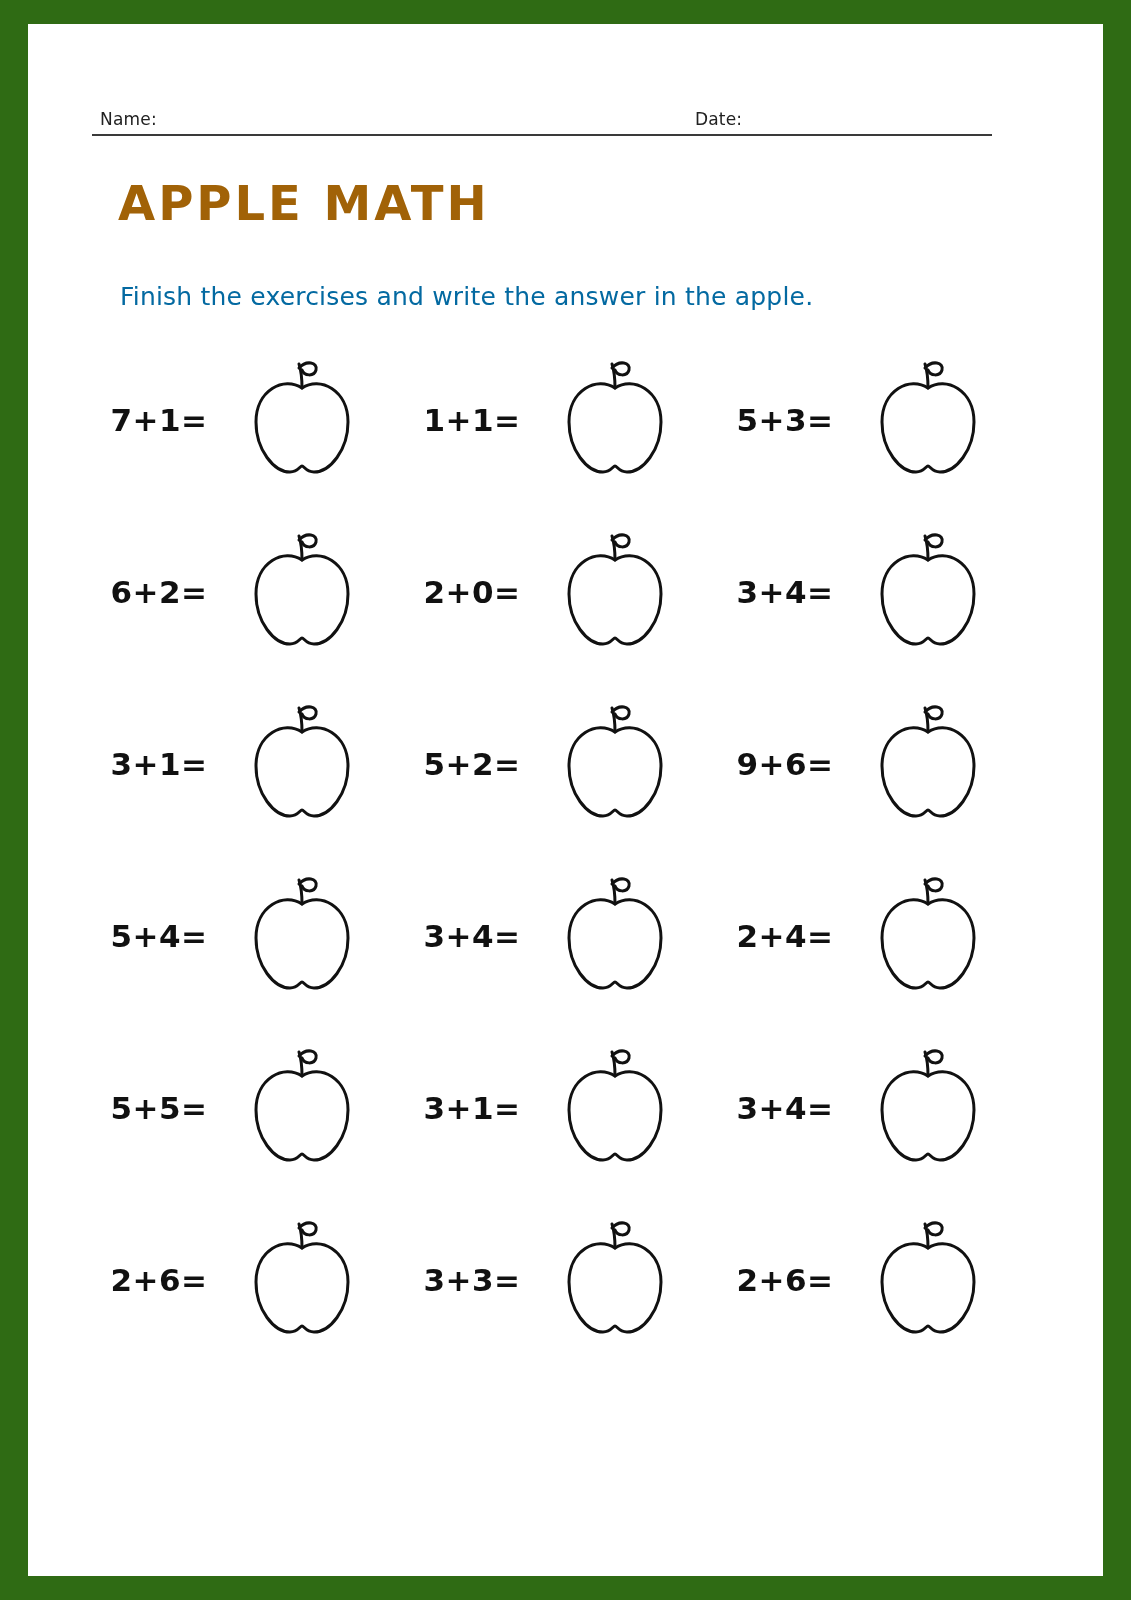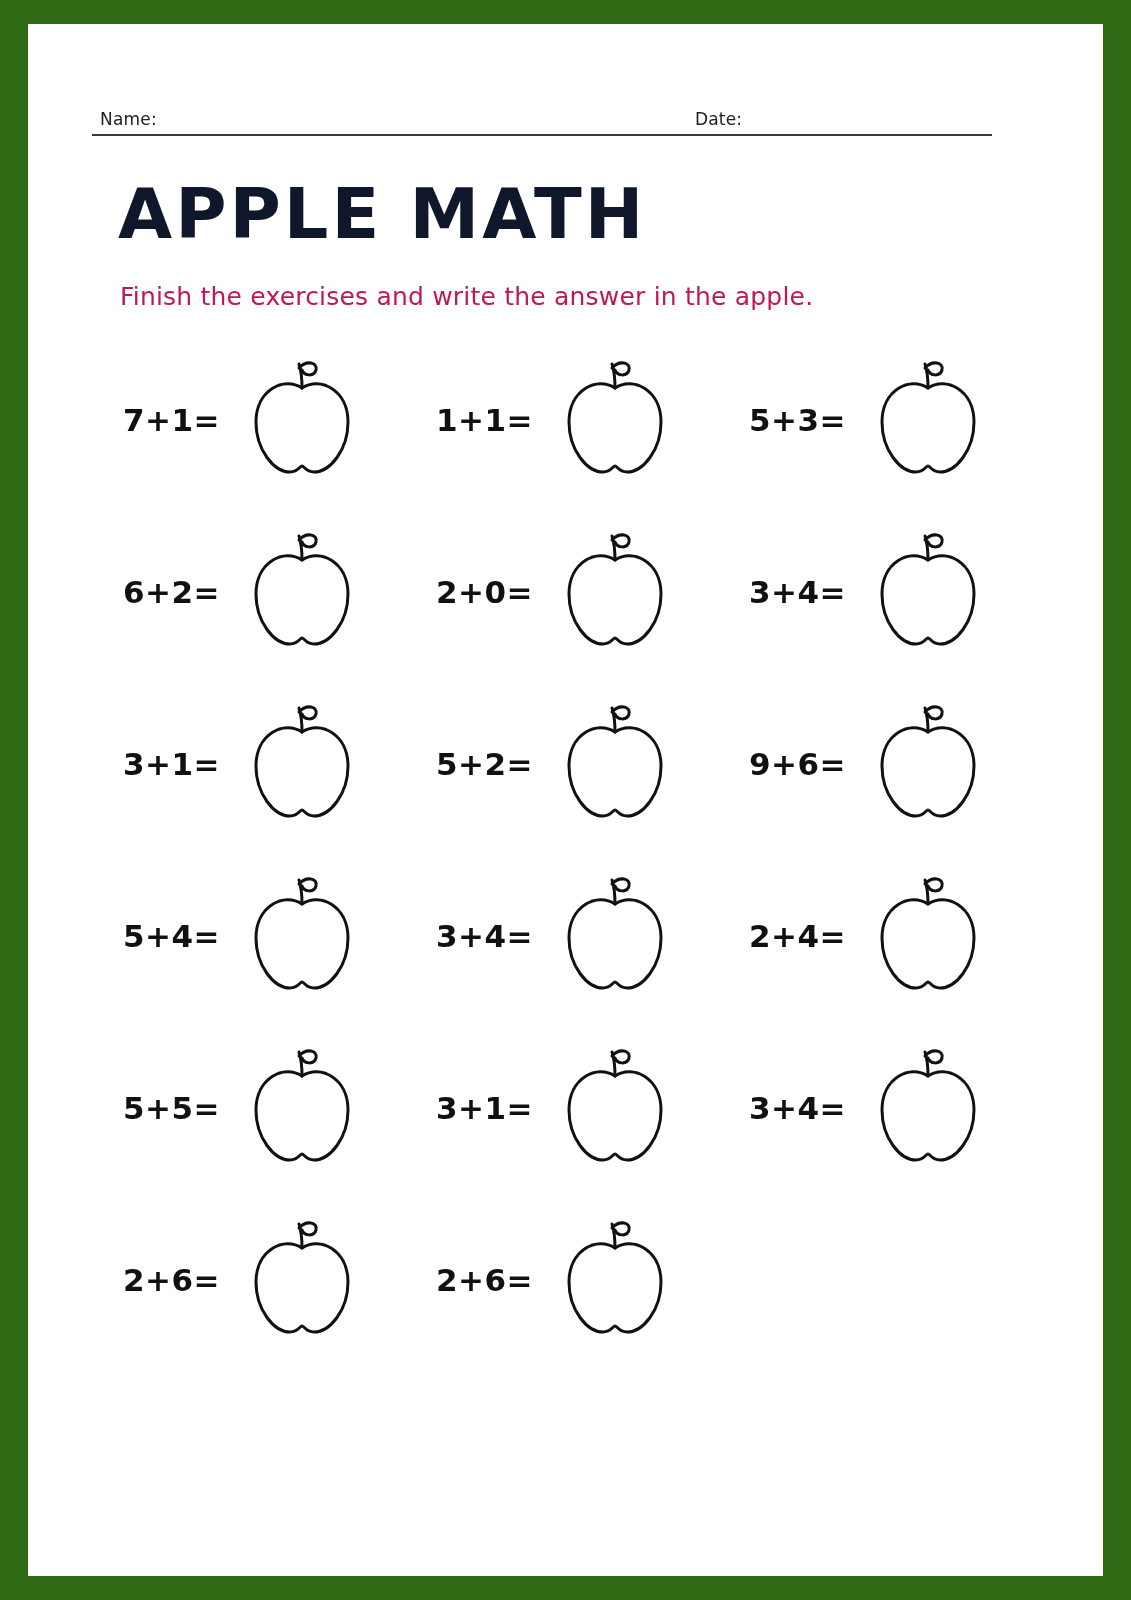--- a/index.html
+++ b/index.html
@@ -43,33 +43,33 @@
     margin-left: 8px;
   }
   .field-date {
     margin-left: 538px;
   }
   .title {
     position: absolute;
     left: 90px;
     top: 155px;
     font-family: "DejaVu Sans", sans-serif;
-    font-size: 70px;
+    font-size: 48px;
     font-weight: bold;
-    color: #0f172a;
+    color: #a16207;
     letter-spacing: 3px;
     line-height: 1;
   }
   .subtitle {
     position: absolute;
     left: 92px;
     top: 258px;
     font-family: "DejaVu Sans", sans-serif;
     font-size: 25px;
-    color: #be185d;
+    color: #0369a1;
     letter-spacing: 0.2px;
   }
   .grid {
     position: absolute;
     left: 70px;
     top: 310px;
     width: 940px;
     display: flex;
     flex-wrap: wrap;
   }
@@ -80,21 +80,21 @@
     align-items: center;
     justify-content: flex-start;
     box-sizing: border-box;
   }
   .expr {
     font-family: "DejaVu Sans", sans-serif;
     font-size: 31px;
     font-weight: bold;
     color: #111111;
     width: 122px;
-    text-align: right;
+    text-align: center;
     padding-right: 12px;
     letter-spacing: 0.5px;
   }
   .apple {
     width: 140px;
     height: 140px;
     flex: none;
   }
 </style>
 </head>
@@ -252,20 +252,28 @@
 
     <div class="cell">
       <span class="expr">2+6=</span>
       <svg class="apple" viewBox="0 0 140 140">
         <path d="M70 38 C52 26, 24 40, 24 72 C24 100, 42 122, 58 122 C66 122, 68 116, 70 116 C72 116, 74 122, 82 122 C98 122, 116 100, 116 72 C116 40, 88 26, 70 38 Z" fill="none" stroke="#111" stroke-width="3"></path>
         <path d="M70 38 C70 28, 69 20, 67 14" fill="none" stroke="#111" stroke-width="3" stroke-linecap="round"></path>
         <path d="M67 18 C74 10, 86 12, 84 20 C82 27, 72 26, 70 20" fill="none" stroke="#111" stroke-width="3" stroke-linecap="round"></path>
       </svg>
     </div>
 
+    <div class="cell">
+      <span class="expr">3+3=</span>
+      <svg class="apple" viewBox="0 0 140 140">
+        <path d="M70 38 C52 26, 24 40, 24 72 C24 100, 42 122, 58 122 C66 122, 68 116, 70 116 C72 116, 74 122, 82 122 C98 122, 116 100, 116 72 C116 40, 88 26, 70 38 Z" fill="none" stroke="#111" stroke-width="3"></path>
+        <path d="M70 38 C70 28, 69 20, 67 14" fill="none" stroke="#111" stroke-width="3" stroke-linecap="round"></path>
+        <path d="M67 18 C74 10, 86 12, 84 20 C82 27, 72 26, 70 20" fill="none" stroke="#111" stroke-width="3" stroke-linecap="round"></path>
+      </svg>
+    </div>
 
     <div class="cell">
       <span class="expr">2+6=</span>
       <svg class="apple" viewBox="0 0 140 140">
         <path d="M70 38 C52 26, 24 40, 24 72 C24 100, 42 122, 58 122 C66 122, 68 116, 70 116 C72 116, 74 122, 82 122 C98 122, 116 100, 116 72 C116 40, 88 26, 70 38 Z" fill="none" stroke="#111" stroke-width="3"></path>
         <path d="M70 38 C70 28, 69 20, 67 14" fill="none" stroke="#111" stroke-width="3" stroke-linecap="round"></path>
         <path d="M67 18 C74 10, 86 12, 84 20 C82 27, 72 26, 70 20" fill="none" stroke="#111" stroke-width="3" stroke-linecap="round"></path>
       </svg>
     </div>
 

